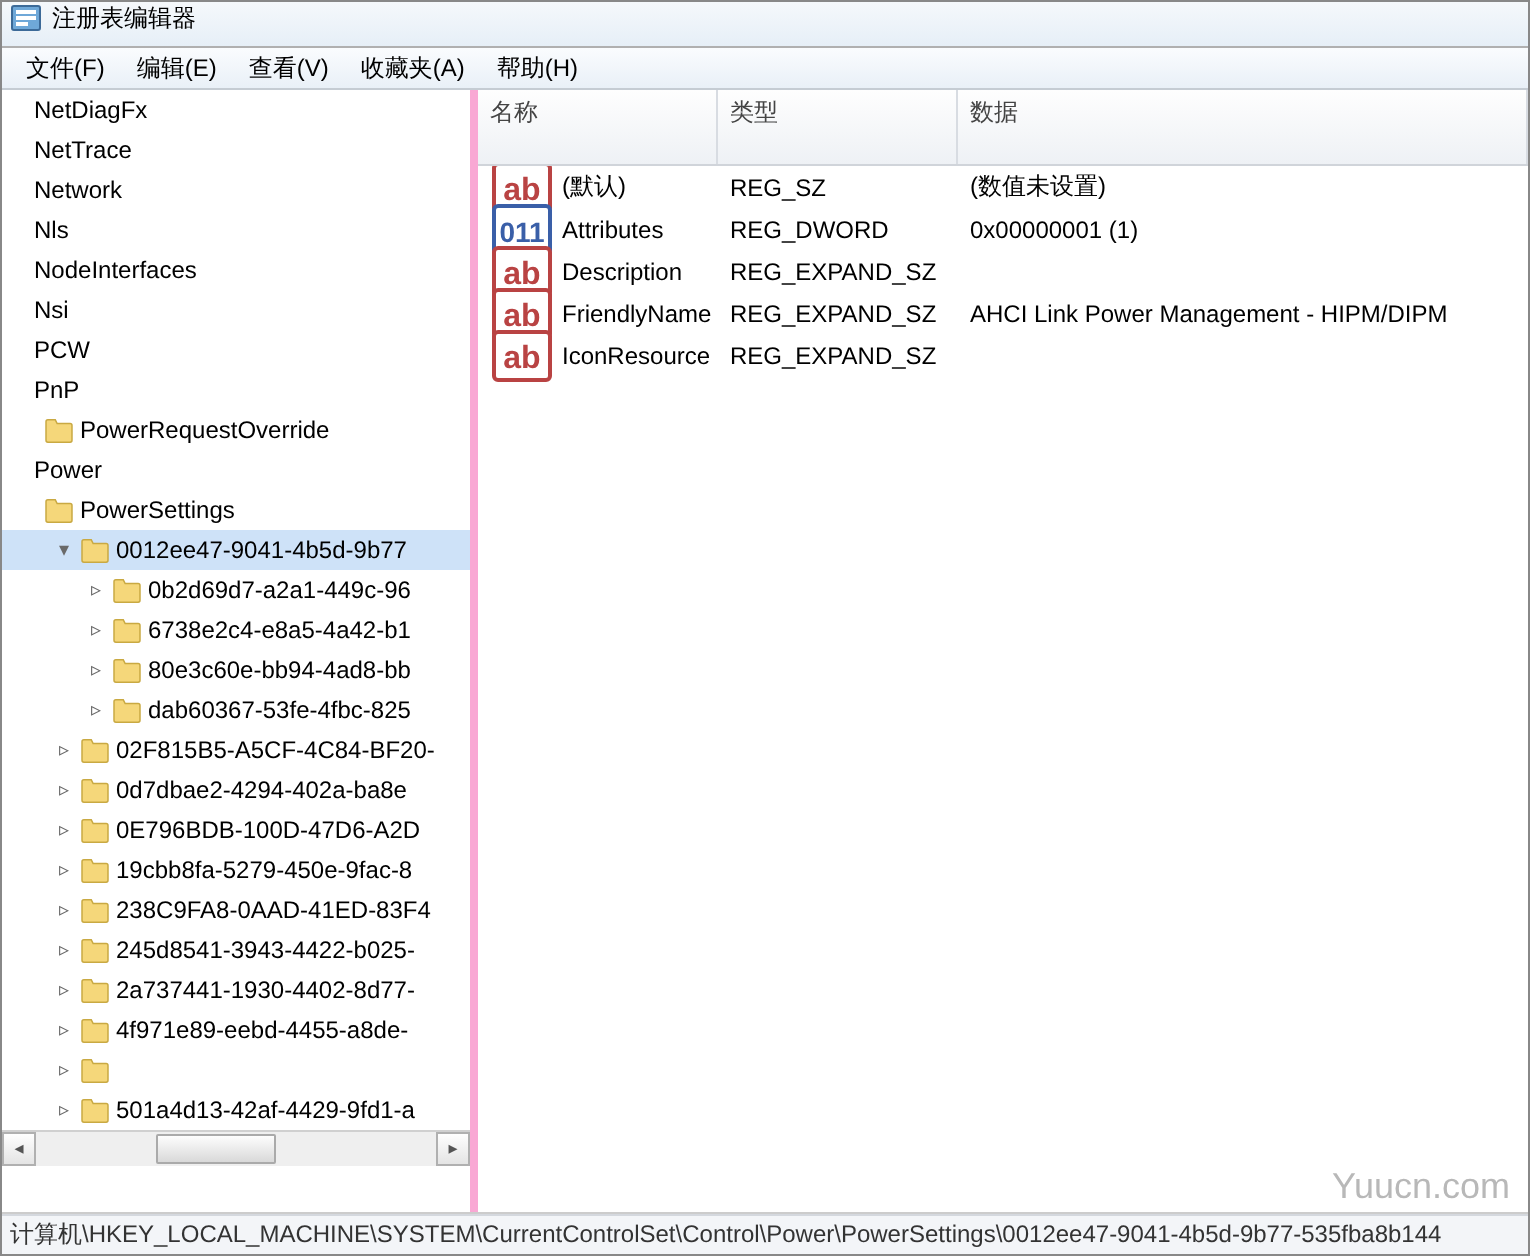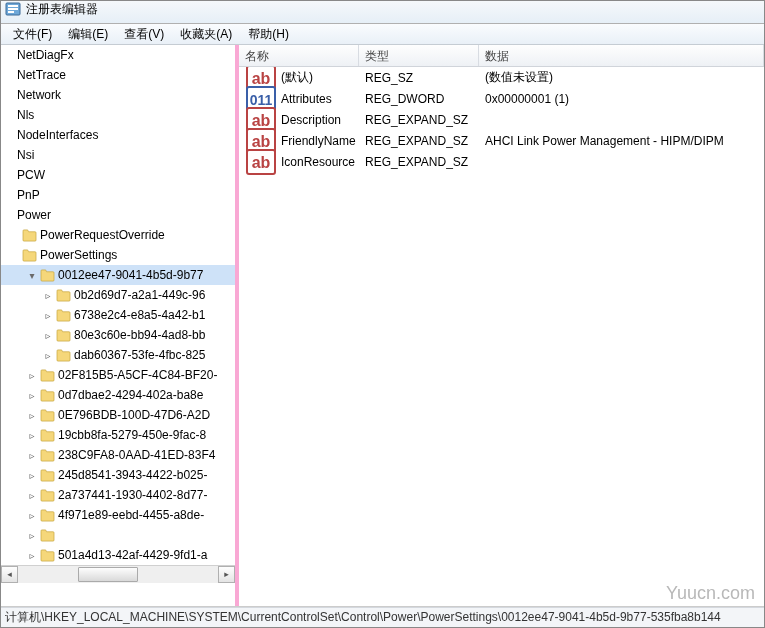--- a/index.html
+++ b/index.html
@@ -111,21 +111,21 @@
     .hscroll .track { flex: 1; position: relative; height: 17px; background: #efefef; }
     .hscroll .thumb { position: absolute; top: 1px; left: 60px; width: 60px; height: 15px; background: linear-gradient(to bottom,#fdfdfd,#d9d9d9); border: 1px solid #aaa; border-radius: 1px; }
     .list-pane {
       flex: 1;
       display: flex;
       flex-direction: column;
       background: #fff;
       overflow: hidden;
     }
     .list-header {
-      height: 22px;
+      height: 38px;
       display: flex;
       background: linear-gradient(to bottom, #fefefe, #eef1f5);
       border-bottom: 1px solid #d0d4da;
     }
     .list-header .col {
       border-right: 1px solid #d8dce2;
       padding: 3px 6px;
       color: #444;
     }
     .col-name { width: 120px; }
@@ -222,32 +222,32 @@
           <span>Nsi</span>
         </div>
         <div class="tree-item indent-1">
           <span class="expander"></span>
           <span>PCW</span>
         </div>
         <div class="tree-item indent-1">
           <span class="expander"></span>
           <span>PnP</span>
         </div>
+        <div class="tree-item indent-2">
+          <span class="expander"></span>
+          <span class="icon folder-icon">
+            <svg viewBox="0 0 16 14">
+              <path d="M1 3 L1 12 Q1 13 2 13 L14 13 Q15 13 15 12 L15 4 Q15 3 14 3 L7 3 L6 1 L2 1 Q1 1 1 2 Z" fill="#f5d77a" stroke="#c9a942" stroke-width="0.8"></path>
+            </svg>
+          </span>
+          <span>PowerRequestOverride</span>
+        </div>
         <div class="tree-item indent-1">
           <span class="expander"></span>
           <span>Power</span>
-        </div>
-        <div class="tree-item indent-2">
-          <span class="expander"></span>
-          <span class="icon folder-icon">
-            <svg viewBox="0 0 16 14">
-              <path d="M1 3 L1 12 Q1 13 2 13 L14 13 Q15 13 15 12 L15 4 Q15 3 14 3 L7 3 L6 1 L2 1 Q1 1 1 2 Z" fill="#f5d77a" stroke="#c9a942" stroke-width="0.8"></path>
-            </svg>
-          </span>
-          <span>PowerRequestOverride</span>
         </div>
         <div class="tree-item indent-2">
           <span class="expander"></span>
           <span class="icon folder-icon">
             <svg viewBox="0 0 16 14">
               <path d="M1 3 L1 12 Q1 13 2 13 L14 13 Q15 13 15 12 L15 4 Q15 3 14 3 L7 3 L6 1 L2 1 Q1 1 1 2 Z" fill="#f5d77a" stroke="#c9a942" stroke-width="0.8"></path>
             </svg>
           </span>
           <span>PowerSettings</span>
         </div>

